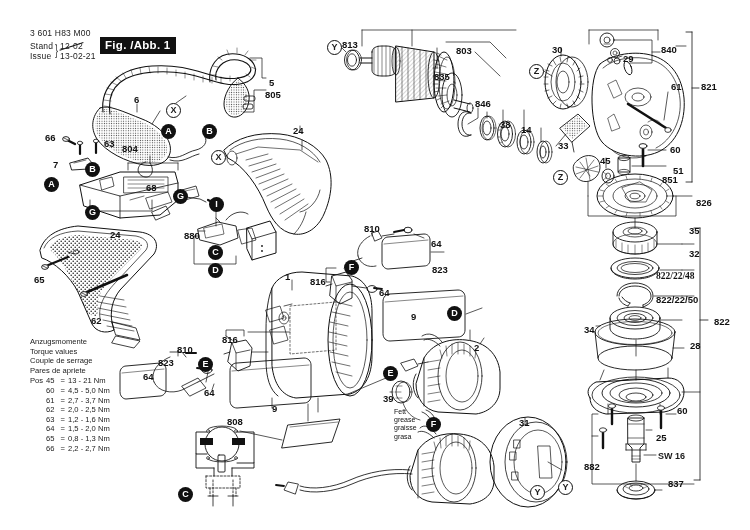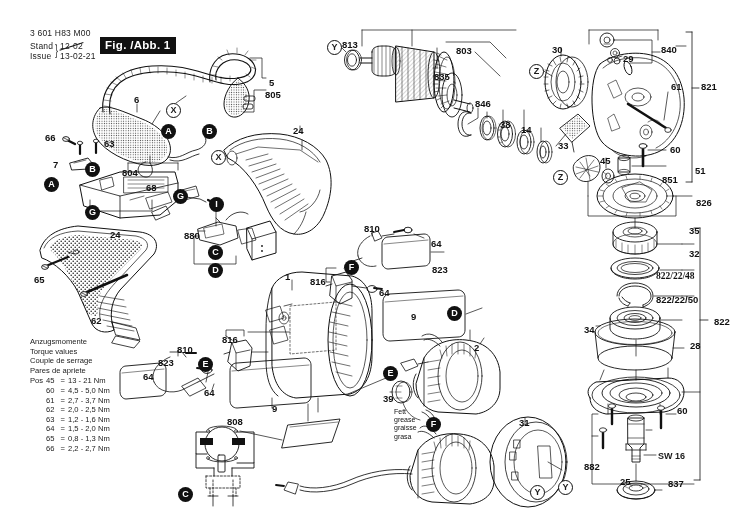--- a/index.html
+++ b/index.html
@@ -974,53 +974,53 @@
 
   <div class="abs sw" style="left:658px;top:451px;">SW 16</div>
 
   <div id="callout-layer">
       <div class="abs lbl" style="left: 269px; top: 78px;">5</div>
       <div class="abs lbl" style="left: 265px; top: 90px;">805</div>
       <div class="abs lbl" style="left: 134px; top: 95px;">6</div>
       <div class="abs lbl" style="left: 45px; top: 133px;">66</div>
       <div class="abs lbl" style="left: 104px; top: 139px;">63</div>
       <div class="abs lbl" style="left: 53px; top: 160px;">7</div>
-      <div class="abs lbl" style="left: 122px; top: 168px;">804</div>
+      <div class="abs lbl" style="left: 122px; top: 144px;">804</div>
       <div class="abs lbl" style="left: 146px; top: 183px;">68</div>
       <div class="abs lbl" style="left: 184px; top: 231px;">880</div>
       <div class="abs lbl" style="left: 293px; top: 126px;">24</div>
       <div class="abs lbl" style="left: 110px; top: 230px;">24</div>
       <div class="abs lbl" style="left: 34px; top: 275px;">65</div>
       <div class="abs lbl" style="left: 91px; top: 316px;">62</div>
       <div class="abs lbl" style="left: 342px; top: 40px;">813</div>
       <div class="abs lbl" style="left: 456px; top: 46px;">803</div>
       <div class="abs lbl" style="left: 434px; top: 72px;">835</div>
       <div class="abs lbl" style="left: 475px; top: 99px;">846</div>
       <div class="abs lbl" style="left: 500px; top: 120px;">38</div>
       <div class="abs lbl" style="left: 521px; top: 125px;">14</div>
       <div class="abs lbl" style="left: 538px; top: 141px; padding-left: 20px;">33</div>
       <div class="abs lbl" style="left: 552px; top: 45px;">30</div>
       <div class="abs lbl" style="left: 661px; top: 45px;">840</div>
       <div class="abs lbl" style="left: 623px; top: 54px;">29</div>
       <div class="abs lbl" style="left: 671px; top: 82px;">61</div>
       <div class="abs lbl" style="left: 701px; top: 82px;">821</div>
       <div class="abs lbl" style="left: 670px; top: 145px;">60</div>
-      <div class="abs lbl" style="left: 695px; top: 166px;">51</div>
+      <div class="abs lbl" style="left: 673px; top: 166px;">51</div>
       <div class="abs lbl" style="left: 662px; top: 175px;">851</div>
       <div class="abs lbl" style="left: 600px; top: 156px;">45</div>
       <div class="abs lbl" style="left: 696px; top: 198px;">826</div>
       <div class="abs lbl" style="left: 689px; top: 226px;">35</div>
       <div class="abs lbl" style="left: 689px; top: 249px;">32</div>
       <div class="abs lbl" style="left: 656px; top: 271px; font-family: Liberation Serif, serif;">822/22/48</div>
       <div class="abs lbl" style="left: 656px; top: 295px;">822/22/50</div>
       <div class="abs lbl" style="left: 714px; top: 317px;">822</div>
       <div class="abs lbl" style="left: 584px; top: 325px;">34</div>
       <div class="abs lbl" style="left: 690px; top: 341px;">28</div>
       <div class="abs lbl" style="left: 677px; top: 406px;">60</div>
-      <div class="abs lbl" style="left: 620px; top: 433px; margin-top: 44px;">25</div>
+      <div class="abs lbl" style="left: 656px; top: 433px;">25</div>
       <div class="abs lbl" style="left: 584px; top: 462px;">882</div>
       <div class="abs lbl" style="left: 668px; top: 479px;">837</div>
       <div class="abs lbl" style="left: 364px; top: 224px;">810</div>
       <div class="abs lbl" style="left: 431px; top: 239px;">64</div>
       <div class="abs lbl" style="left: 432px; top: 265px;">823</div>
       <div class="abs lbl" style="left: 285px; top: 272px;">1</div>
       <div class="abs lbl" style="left: 310px; top: 277px;">816</div>
       <div class="abs lbl" style="left: 379px; top: 288px;">64</div>
       <div class="abs lbl" style="left: 411px; top: 312px;">9</div>
       <div class="abs lbl" style="left: 474px; top: 343px;">2</div>

